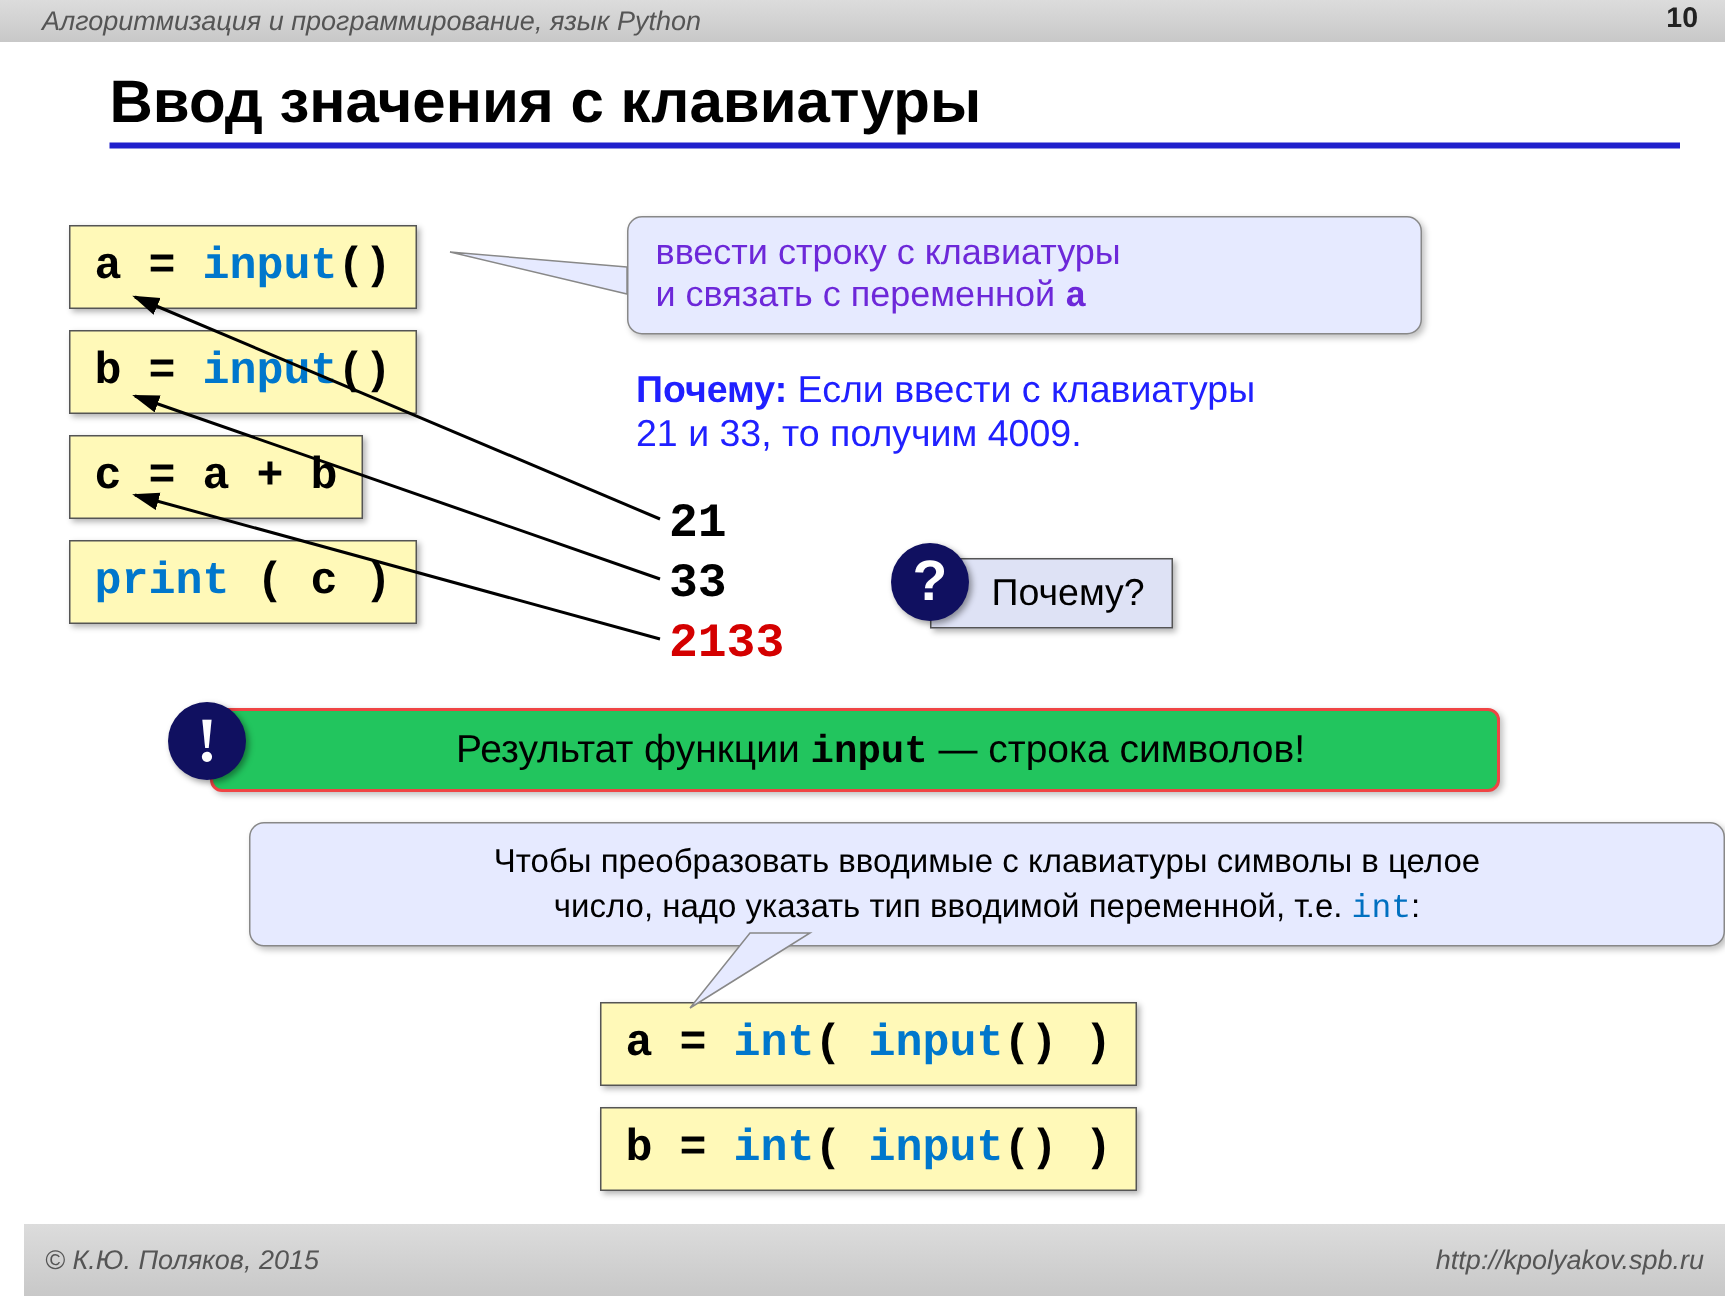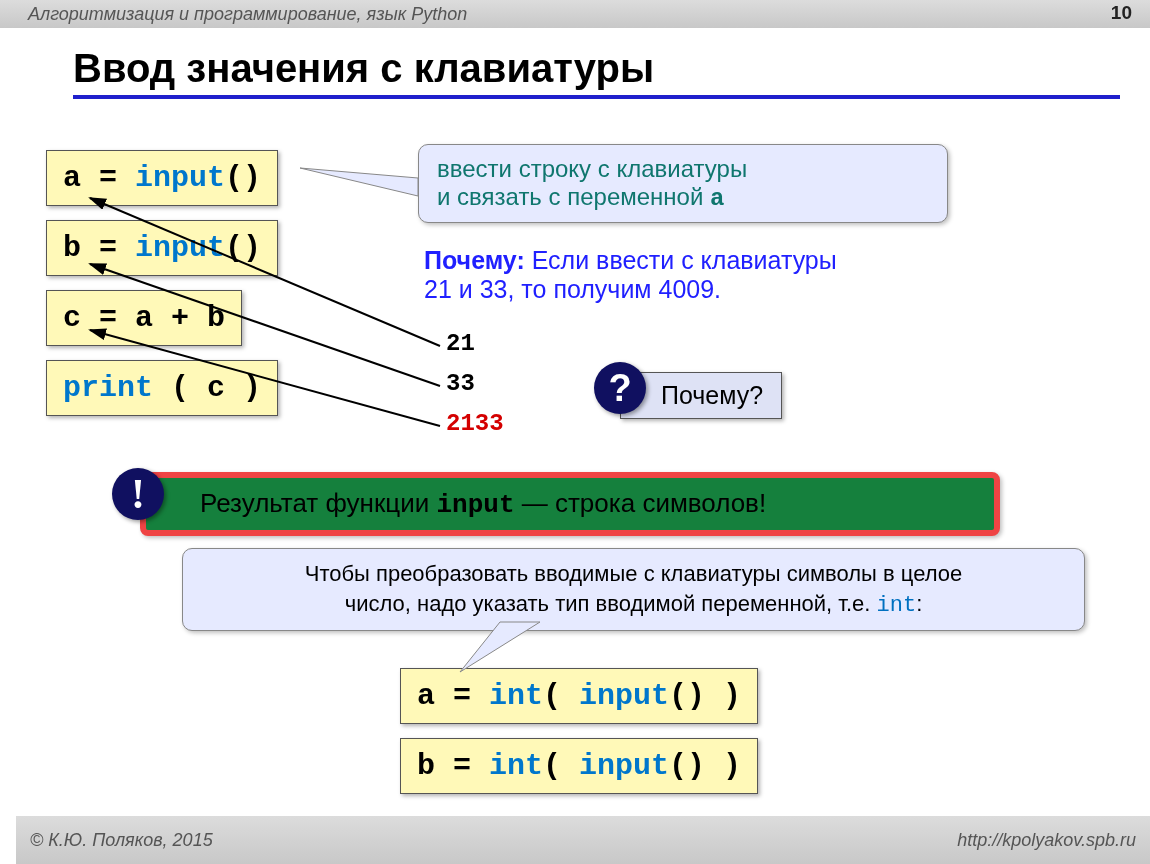--- a/index.html
+++ b/index.html
@@ -3,31 +3,31 @@
 <meta charset="utf-8">
 <style>
   * { box-sizing: border-box; margin: 0; padding: 0; }
   body { width: 1150px; height: 864px; background: #fff; font-family: Arial, sans-serif; position: relative; overflow: hidden; }
   .top-bar { height: 28px; background: linear-gradient(#dcdcdc, #c8c8c8); display: flex; align-items: center; padding: 0 28px; font-style: italic; color: #555; font-size: 18px; position: relative; }
   .page-num { position: absolute; right: 18px; top: 2px; font-weight: bold; font-style: normal; color: #222; font-size: 19px; }
   .slide { padding: 18px 30px 0 30px; position: relative; height: 802px; }
   .title { font-size: 40px; font-weight: bold; color: #000; border-bottom: 4px solid #2020cc; padding-bottom: 4px; margin-bottom: 22px; margin-left: 43px; }
   .codebox { background: #fff9b8; border: 1px solid #555; box-shadow: 2px 2px 4px rgba(0,0,0,0.3); padding: 10px 16px; font-family: "Courier New", monospace; font-weight: bold; font-size: 30px; display: inline-block; margin-bottom: 14px; }
   .codebox .kw { color: #0077cc; }
-  .speech { background: #e6eaff; border: 1px solid #888; border-radius: 10px; box-shadow: 2px 2px 4px rgba(0,0,0,0.25); padding: 10px 18px; font-size: 24px; color: #0f766e; position: absolute; }
+  .speech { background: #e6eaff; border: 1px solid #888; border-radius: 10px; box-shadow: 2px 2px 4px rgba(0,0,0,0.25); padding: 10px 18px; font-size: 24px; color: #6d28d9; position: absolute; }
   .speech .mono { font-family: "Courier New", monospace; font-weight: bold; }
   .example { color: #2020ff; font-size: 25px; position: absolute; }
   .example .b { font-weight: bold; }
-  .outnum { font-family: "Courier New", monospace; font-weight: bold; font-size: 24px; position: absolute; }
+  .outnum { font-family: "Courier New", monospace; font-weight: bold; font-size: 32px; position: absolute; }
   .outred { color: #d40000; }
   .qcircle, .ebang { width: 52px; height: 52px; border-radius: 50%; background: #101060; color: #fff; display: flex; align-items: center; justify-content: center; font-weight: bold; position: absolute; box-shadow: 2px 2px 4px rgba(0,0,0,0.4); }
   .qcircle { font-size: 38px; }
   .ebang { font-size: 42px; font-family: "Times New Roman", serif; }
   .qbox { background: #dee2f5; border: 1px solid #555; box-shadow: 2px 2px 4px rgba(0,0,0,0.3); padding: 8px 18px 8px 40px; font-size: 25px; position: absolute; }
-  .infobox { background: #15803d; border: 6px solid #ef4444; border-radius: 8px; box-shadow: 2px 2px 4px rgba(0,0,0,0.25); padding: 10px 20px 10px 54px; font-size: 26px; position: absolute; }
+  .infobox { background: #22c55e; border: 2px solid #ef4444; border-radius: 8px; box-shadow: 2px 2px 4px rgba(0,0,0,0.25); padding: 10px 20px 10px 54px; font-size: 26px; position: absolute; text-align: center; }
   .infobox .mono { font-family: "Courier New", monospace; font-weight: bold; }
   .convbox { background: #e6eaff; border: 1px solid #888; border-radius: 10px; box-shadow: 2px 2px 4px rgba(0,0,0,0.25); padding: 10px 20px; font-size: 22px; text-align: center; position: absolute; line-height: 1.35; }
   .convbox .intkw { color: #0070c0; font-family: "Courier New", monospace; }
   .bottom-bar { position: absolute; bottom: 0; left: 16px; right: 0; height: 48px; background: linear-gradient(#dcdcdc,#c8c8c8); display: flex; align-items: center; justify-content: space-between; padding: 0 14px; font-style: italic; color: #555; font-size: 18px; }
   svg.arrows { position: absolute; top: 0; left: 0; pointer-events: none; }
 </style>
 </head>
 <body>
 
 <div class="top-bar">
@@ -72,21 +72,21 @@
     <span>?</span>
   </div>
 
   <div class="infobox" style="left:140px; top:444px; width:860px;">
     <span>Результат функции </span><span class="mono">input</span><span> — строка символов!</span>
   </div>
   <div class="ebang" style="left:112px; top:440px;">
     <span>!</span>
   </div>
 
-  <div class="convbox" style="left:182px; top:520px; width:903px;">
+  <div class="convbox" style="left:166px; top:520px; width:984px;">
     <span>Чтобы преобразовать вводимые с клавиатуры символы в целое</span><br>
     <span>число, надо указать тип вводимой переменной, т.е. </span><span class="intkw">int</span><span>:</span>
   </div>
 
   <div style="position:absolute; left:400px; top:640px;">
     <div class="codebox">
       <span>a</span><span> = </span><span class="kw">int</span><span>( </span><span class="kw">input</span><span>() )</span>
     </div><br>
     <div class="codebox">
       <span>b</span><span> = </span><span class="kw">int</span><span>( </span><span class="kw">input</span><span>() )</span>

